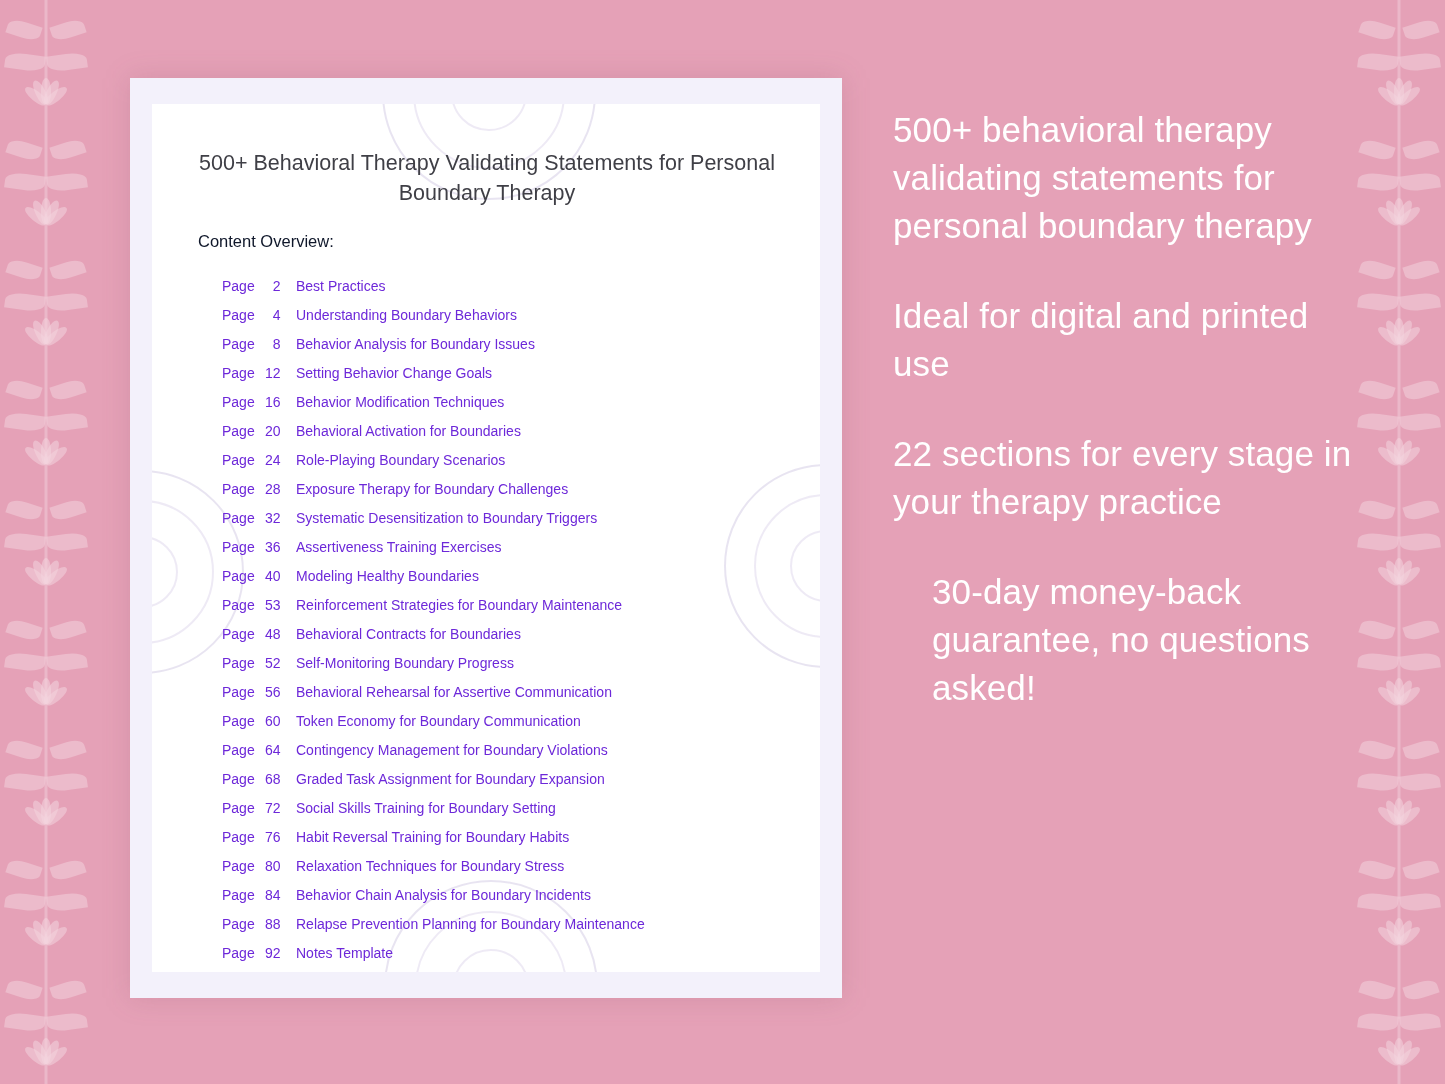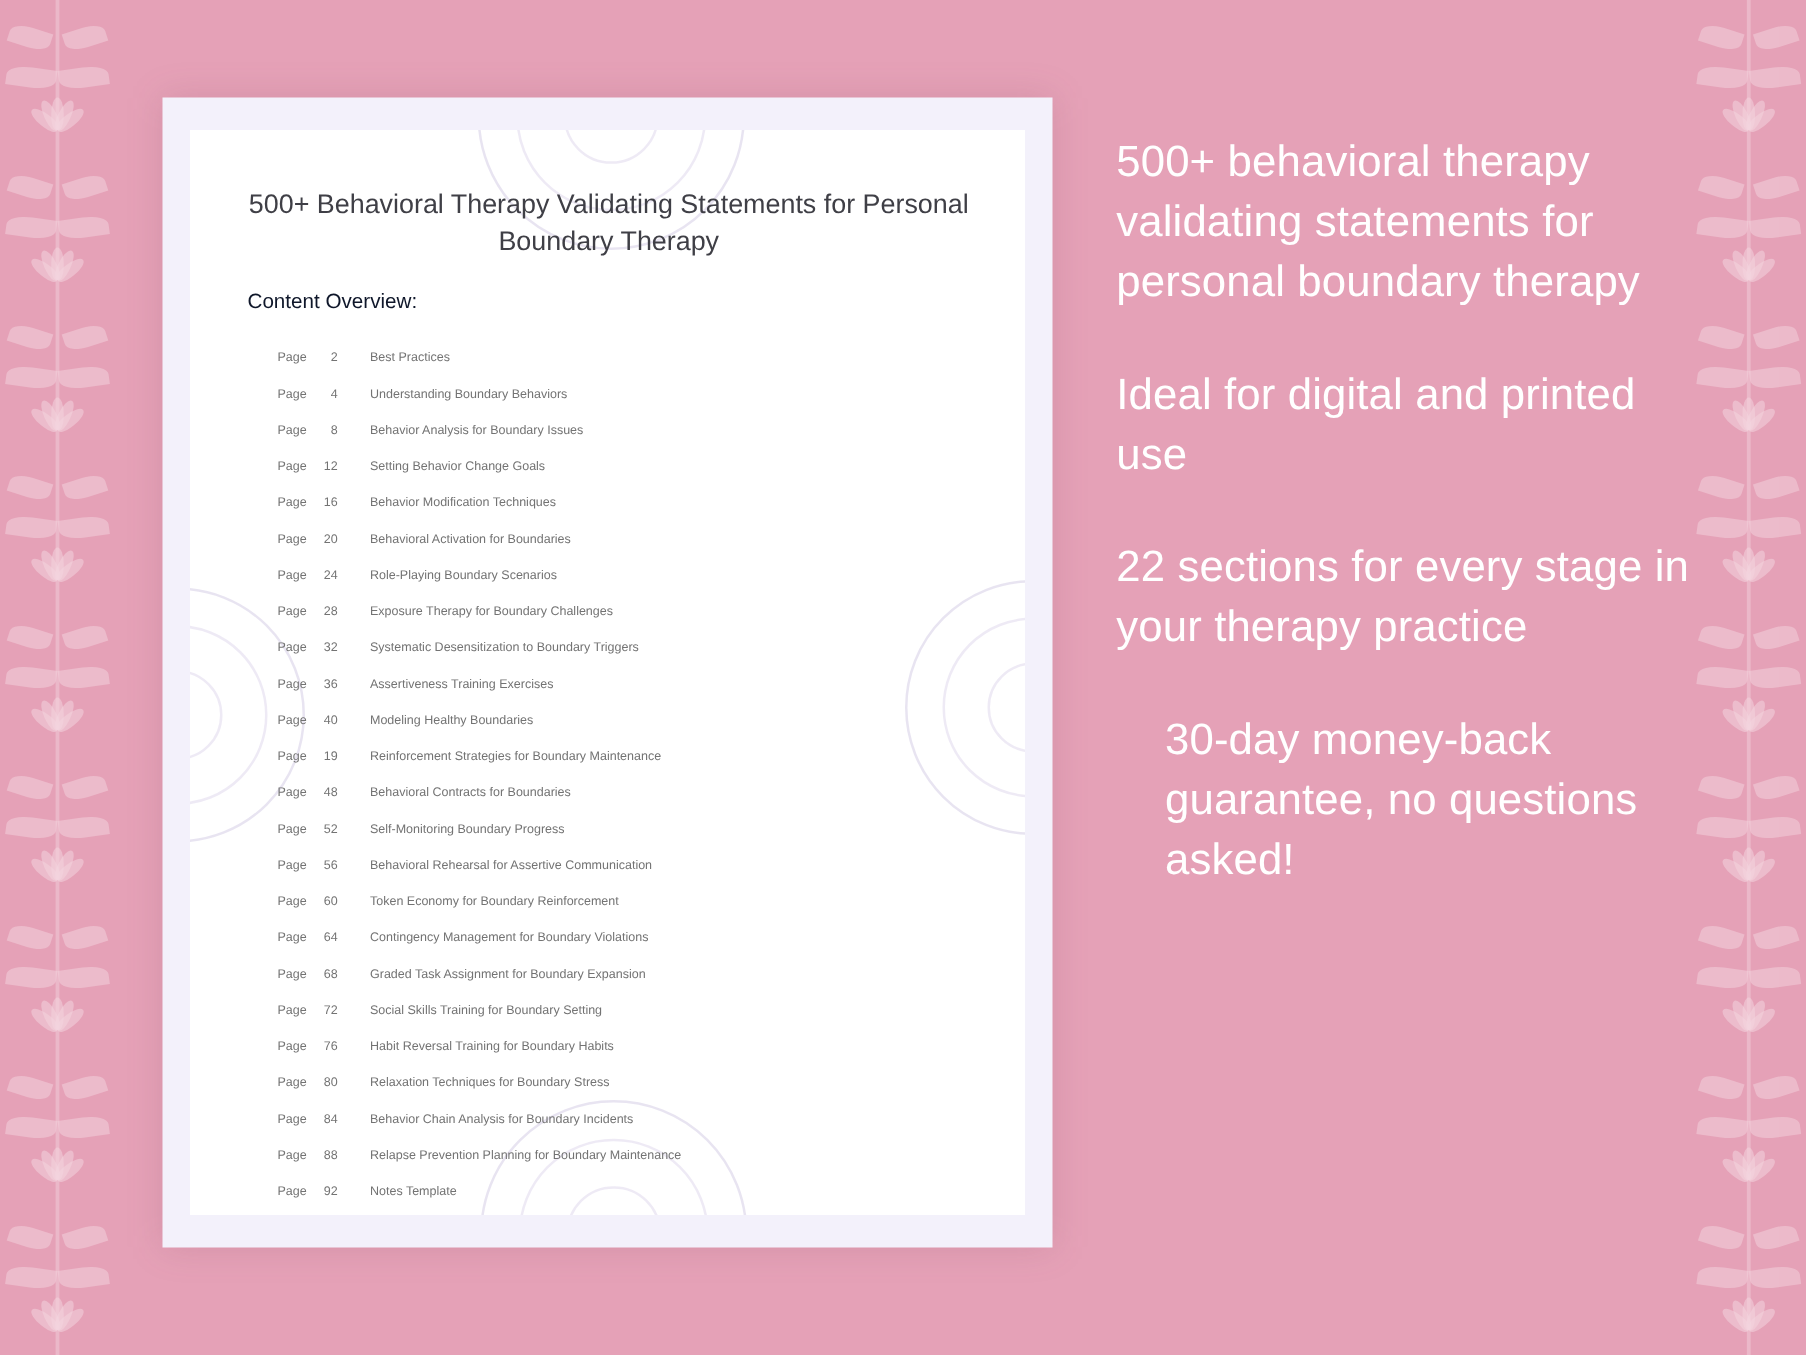--- a/index.html
+++ b/index.html
@@ -155,23 +155,23 @@
   }
   .toc {
     position: absolute;
     left: 70px;
     top: 168px;
     width: 580px;
   }
   .toc-row {
     display: flex;
     align-items: baseline;
-    font-size: 10px;
+    font-size: 14px;
     line-height: 29px;
-    color: #737373;
+    color: #6d28d9;
     white-space: nowrap;
   }
   .toc-page {
     display: inline-block;
     min-width: 64px;
     text-align: left;
   }
   .toc-num {
     display: inline-block;
     width: 22px;
@@ -495,38 +495,38 @@
           </div>
         <div class="toc-row">
             <span class="toc-page"><span>Page</span> <span class="toc-num">36</span></span>
             <span class="toc-label">Assertiveness Training Exercises</span>
           </div>
         <div class="toc-row">
             <span class="toc-page"><span>Page</span> <span class="toc-num">40</span></span>
             <span class="toc-label">Modeling Healthy Boundaries</span>
           </div>
         <div class="toc-row">
-            <span class="toc-page"><span>Page</span> <span class="toc-num">19</span></span>
+            <span class="toc-page"><span>Page</span> <span class="toc-num">53</span></span>
             <span class="toc-label">Reinforcement Strategies for Boundary Maintenance</span>
           </div>
         <div class="toc-row">
             <span class="toc-page"><span>Page</span> <span class="toc-num">48</span></span>
             <span class="toc-label">Behavioral Contracts for Boundaries</span>
           </div>
         <div class="toc-row">
             <span class="toc-page"><span>Page</span> <span class="toc-num">52</span></span>
             <span class="toc-label">Self-Monitoring Boundary Progress</span>
           </div>
         <div class="toc-row">
             <span class="toc-page"><span>Page</span> <span class="toc-num">56</span></span>
             <span class="toc-label">Behavioral Rehearsal for Assertive Communication</span>
           </div>
         <div class="toc-row">
             <span class="toc-page"><span>Page</span> <span class="toc-num">60</span></span>
-            <span class="toc-label">Token Economy for Boundary Reinforcement</span>
+            <span class="toc-label">Token Economy for Boundary Communication</span>
           </div>
         <div class="toc-row">
             <span class="toc-page"><span>Page</span> <span class="toc-num">64</span></span>
             <span class="toc-label">Contingency Management for Boundary Violations</span>
           </div>
         <div class="toc-row">
             <span class="toc-page"><span>Page</span> <span class="toc-num">68</span></span>
             <span class="toc-label">Graded Task Assignment for Boundary Expansion</span>
           </div>
         <div class="toc-row">

